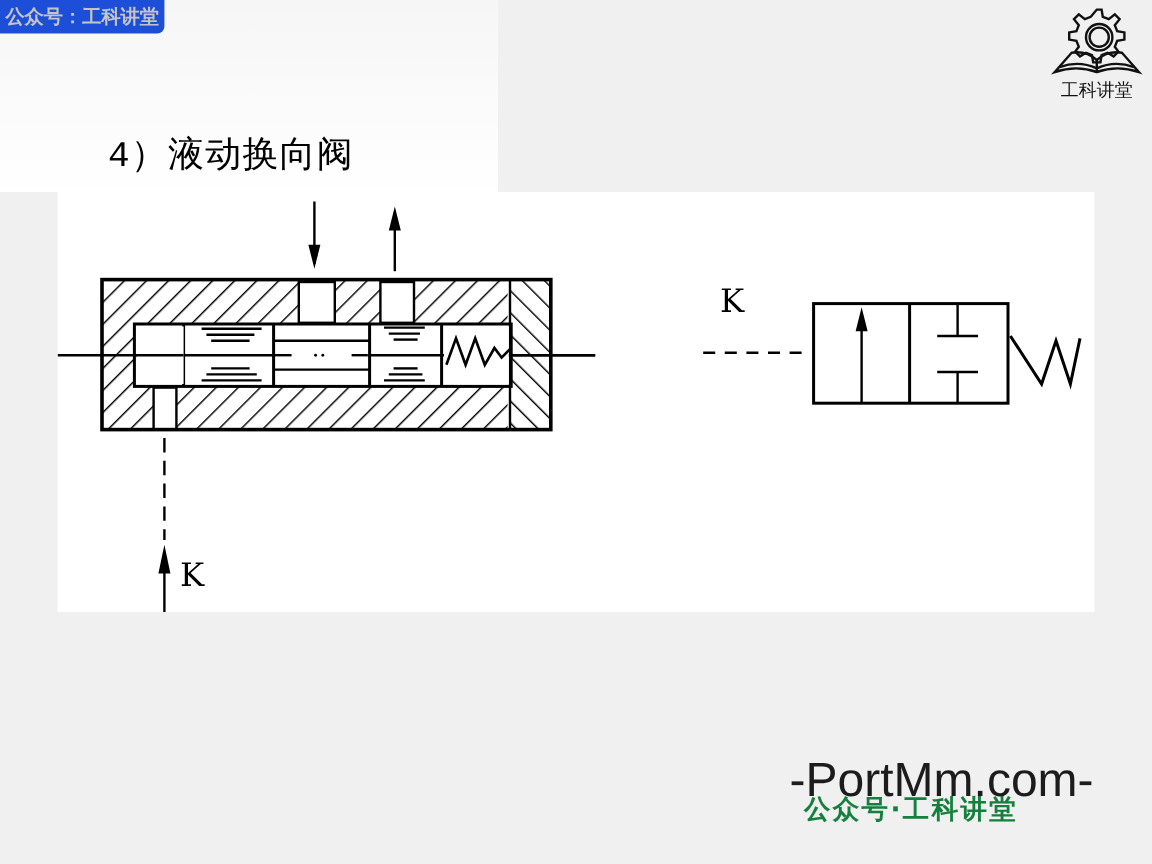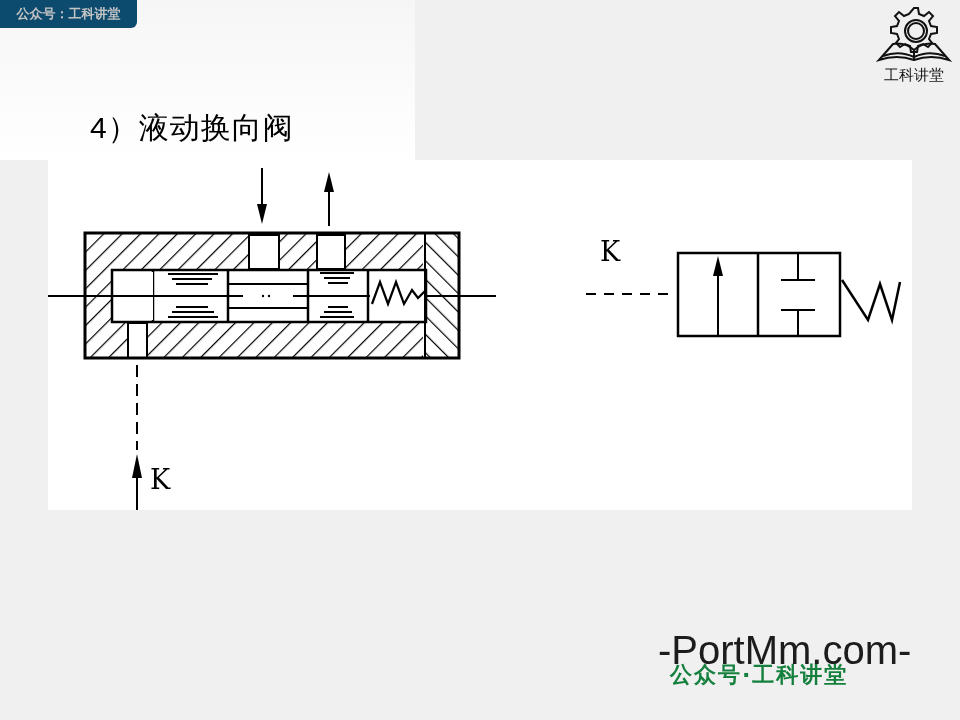--- a/index.html
+++ b/index.html
@@ -7,27 +7,27 @@
     width: 960px; height: 720px; position: relative; overflow: hidden;
     background: #f0f0f0;
     font-family: "DejaVu Sans", sans-serif;
   }
   .top-white {
     position: absolute; left: 0; top: 0; width: 415px; height: 160px;
     background: linear-gradient(#f6f6f6, #ffffff);
   }
   .wm-badge {
     position: absolute; left: 0; top: 0; width: 137px; height: 28px;
-    background: #0c4a6e; border-radius: 0 0 6px 0;
-    color: #c4c4c4; font-size: 13px; font-weight: bold;
+    background: #1d4ed8; border-radius: 0 0 6px 0;
+    color: #c4c4c4; font-size: 16px; font-weight: bold;
     line-height: 28px; text-align: center;
   }
   .title {
     position: absolute; left: 90px; top: 108px;
-    font-family: Liberation Sans, sans-serif; font-size: 30px; color: #000;
+    font-family: Liberation Mono, monospace; font-size: 30px; color: #000;
     letter-spacing: 1px;
   }
   .logo { position: absolute; left: 873px; top: 2px; width: 82px; height: 88px; }
   .logo-text {
     position: absolute; left: 872px; top: 66px; width: 84px; text-align: center;
     font-size: 15px; font-weight: normal; color: #111;
   }
   .figure {
     position: absolute; left: 48px; top: 160px; width: 864px; height: 350px;
     background: #ffffff;

